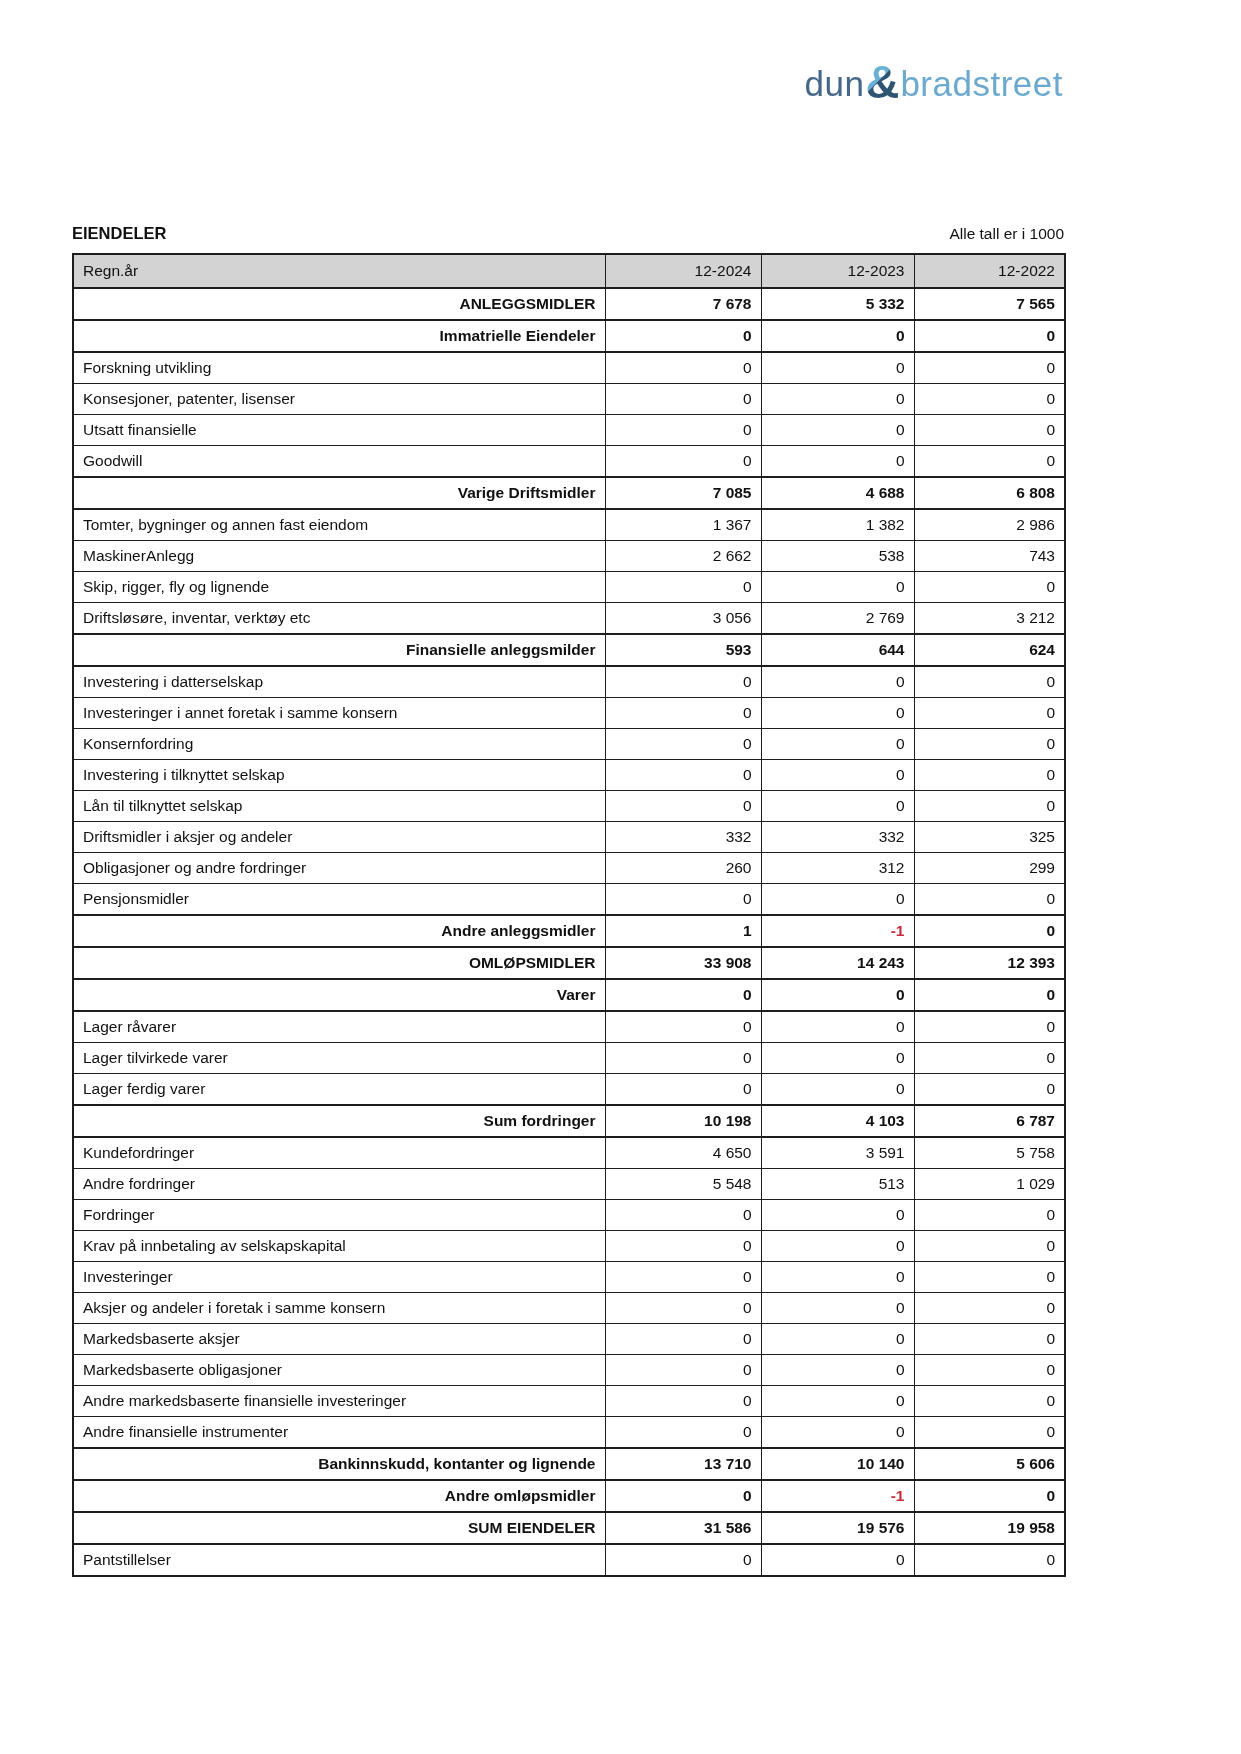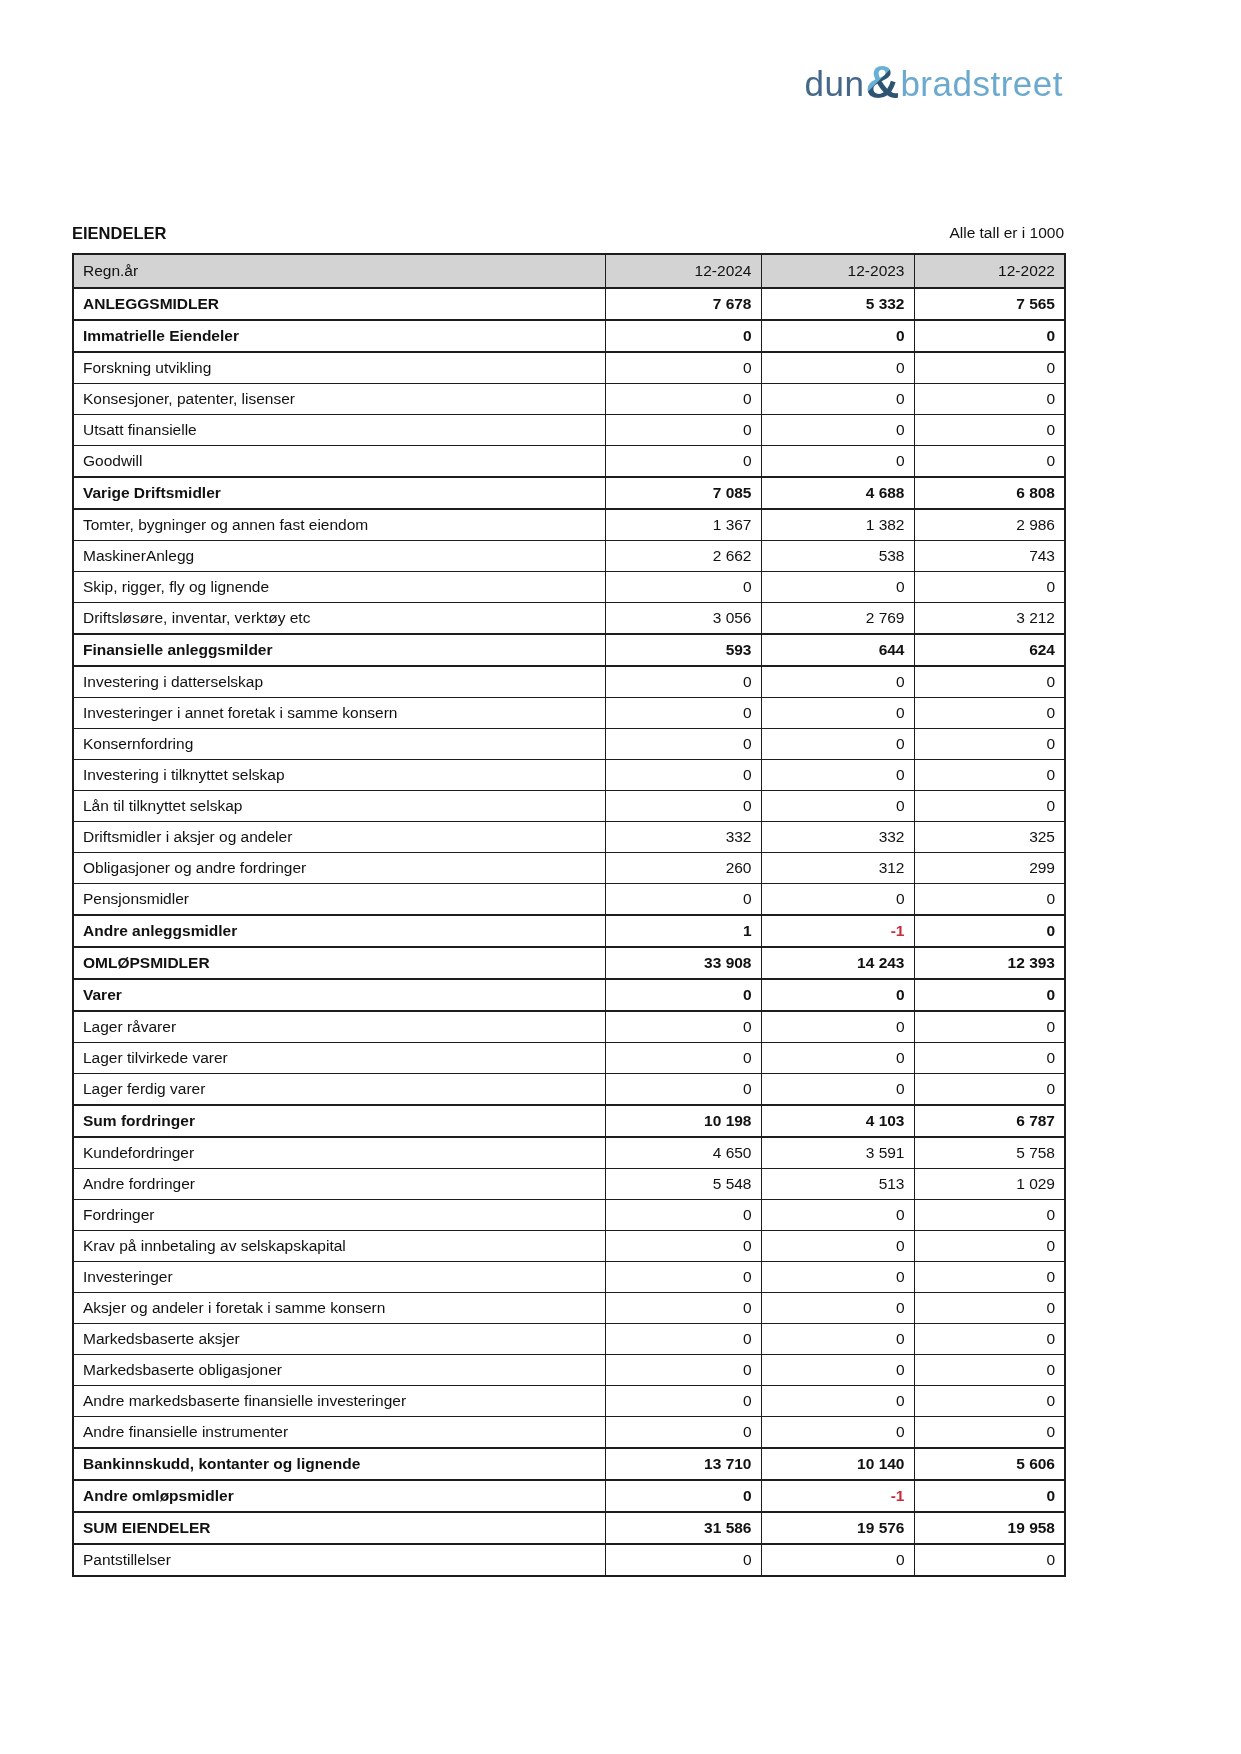--- a/index.html
+++ b/index.html
@@ -43,21 +43,21 @@
     letter-spacing:0.5px;
   }
   
   .title-row{
     position:absolute;
     left:72px;
     top:224px;
     width:992px;
     display:flex;
     justify-content:space-between;
-    align-items:flex-start;
+    align-items:center;
   }
   .page-title{
     font-weight:bold;
     font-size:16.5px;
     color:#111111;
   }
   .units-note{
     font-size:15.5px;
     color:#111111;
   }
@@ -90,20 +90,21 @@
     border-bottom:2px solid #1d1d1d;
   }
   .fin-table th.num,
   .fin-table td.num{
     text-align:right;
   }
   .fin-table tr.section td{
     font-weight:bold;
     border-top:2px solid #1d1d1d;
     border-bottom:2px solid #1d1d1d;
+    text-align:right;
   }
   .fin-table td.neg{
     color:#c82b39;
   }
   
   .footer{
     position:absolute;
     right:178px;
     top:1682px;
     font-size:19px;

